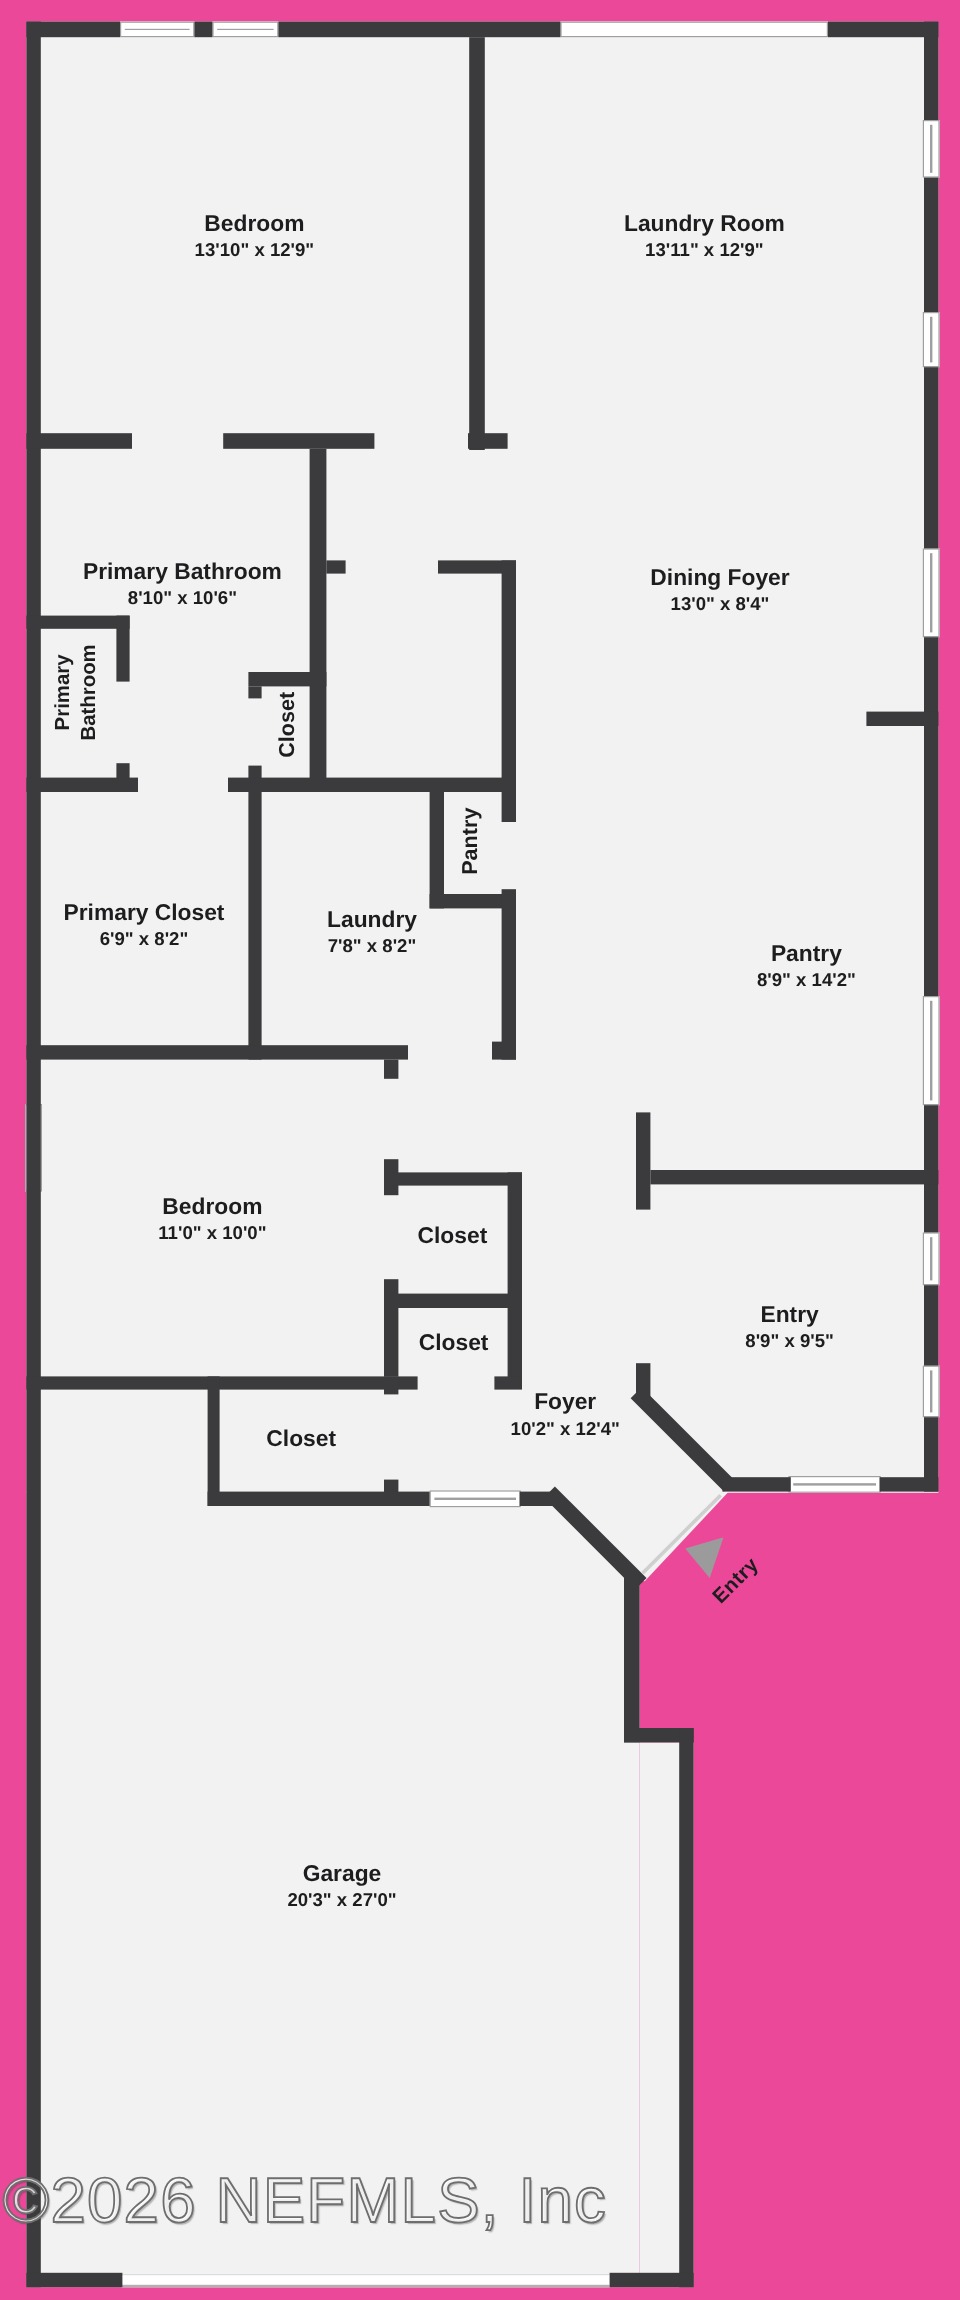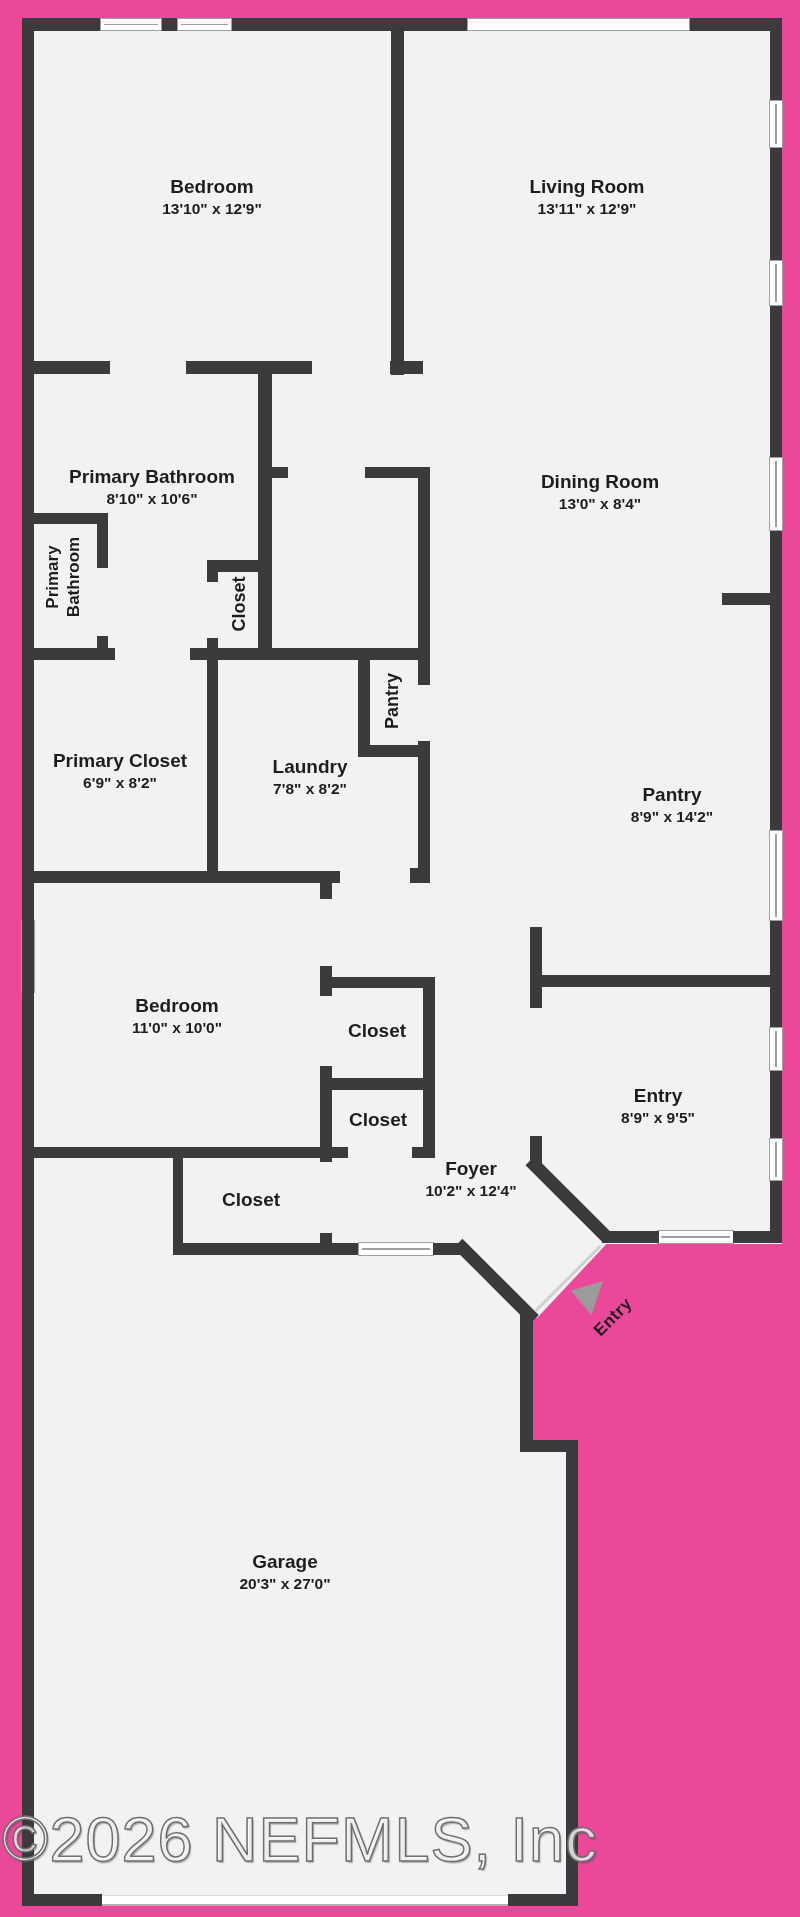--- a/index.html
+++ b/index.html
@@ -17,21 +17,21 @@
   .lbl .rn{display:block;font-size:19px;}
   .lbl .rd{display:block;font-size:15.5px;}
   .lbl.wrap{white-space:normal;}
   .lbl.rot{transform:translate(-50%,-50%) rotate(-90deg);}
   .lbl.small .rn{font-size:18px;}
   .lbl.entry{transform:translate(-50%,-50%) rotate(-45deg);}
   .lbl.entry .rn{font-size:17px;letter-spacing:0.5px;}
   .wc-lbl{width:132px;font-size:17px;}
   .arrow{position:absolute;background:var(--arrow);clip-path:polygon(0% 28%, 94% 0%, 60% 100%);}
   .threshold{position:absolute;background:#cfcfcf;transform-origin:center;}
-  .watermark{position:absolute;left:2px;top:1808px;font-size:63px;font-weight:400;letter-spacing:1px;
+  .watermark{position:absolute;left:2px;top:1808px;font-size:53px;font-weight:400;letter-spacing:1px;
        color:rgba(255,255,255,0.78);-webkit-text-stroke:1.5px var(--watermark-stroke);
        text-shadow:1.5px 1.5px 1px rgba(60,60,60,0.35);white-space:nowrap;line-height:1;}
   .disclaimer{position:absolute;left:0;top:1896px;width:800px;text-align:center;
        font-size:11px;color:#3c3c3c;}
 </style>
 </head>
 <body>
 
 <div id="stage">
 
@@ -151,25 +151,25 @@
   <div class="w" style="left:22px;top:1894px;width:80px;height:12px;"></div>
   <div class="w" style="left:508px;top:1894px;width:70px;height:12px;"></div>
 
   <div class="arrow" style="left:571px;top:1281px;width:34px;height:34px;"></div>
 
   <div class="lbl" style="left:212px;top:197px;">
     <span class="rn">Bedroom</span>
     <span class="rd">13'10" x 12'9"</span>
   </div>
   <div class="lbl" style="left:587px;top:197px;">
-    <span class="rn">Living Room</span>
+    <span class="rn">Laundry Room</span>
     <span class="rd">13'11" x 12'9"</span>
   </div>
   <div class="lbl" style="left:600px;top:492px;">
-    <span class="rn">Dining Room</span>
+    <span class="rn">Dining Foyer</span>
     <span class="rd">13'0" x 8'4"</span>
   </div>
   <div class="lbl" style="left:152px;top:487px;">
     <span class="rn">Primary Bathroom</span>
     <span class="rd">8'10" x 10'6"</span>
   </div>
   <div class="lbl rot wrap wc-lbl" style="left:63px;top:577px;">
     <span>Primary Bathroom</span>
   </div>
   <div class="lbl rot small" style="left:239px;top:604px;">

